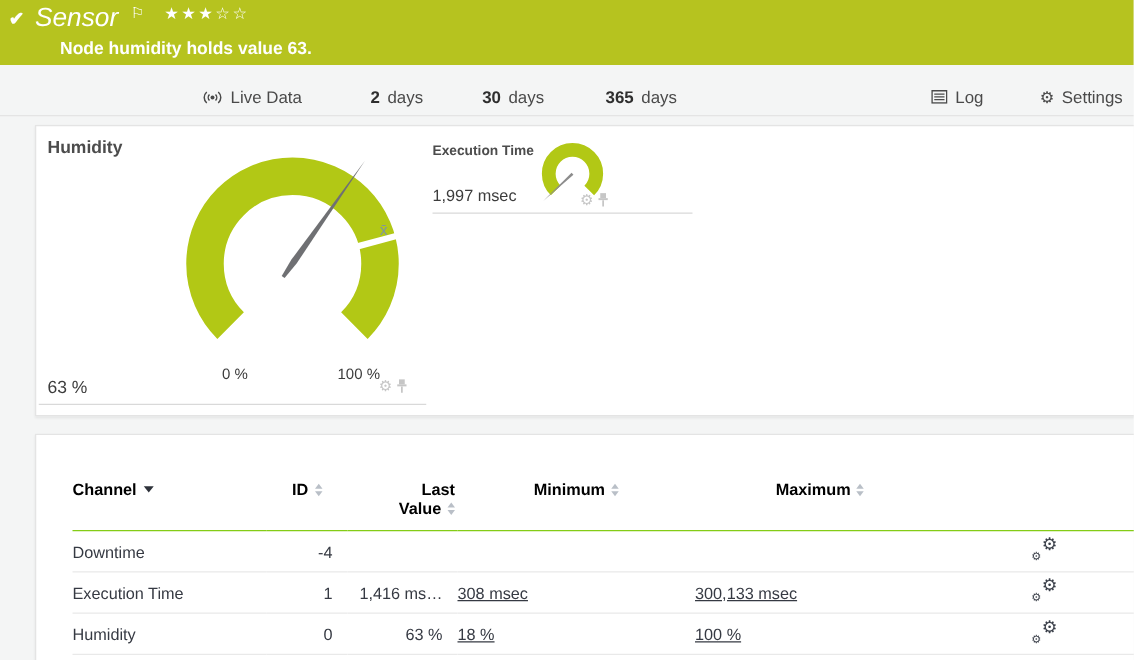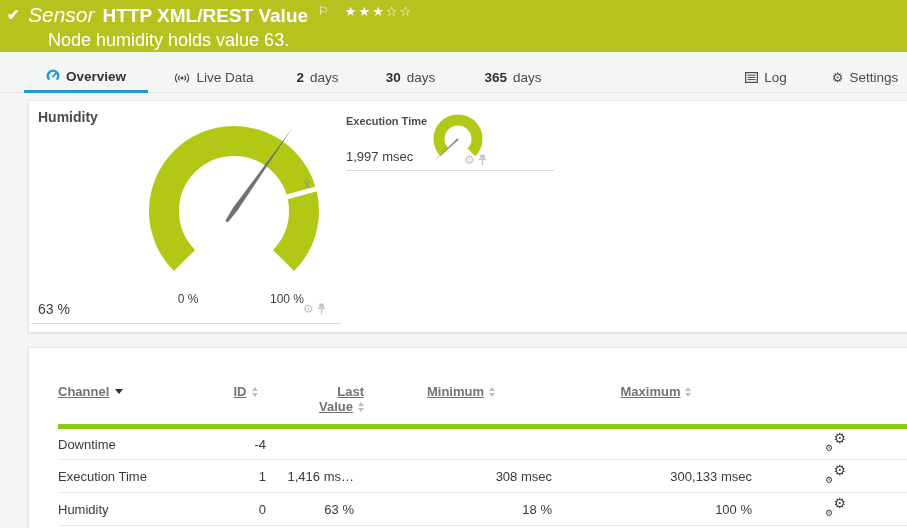--- a/index.html
+++ b/index.html
@@ -10,31 +10,31 @@
   }
 
   
   .banner { position: absolute; left: 0; top: 0; width: 907px; height: 52px; background:#b6c31f; color:#fff; }
   .banner-check { position:absolute; left:7px; top:6px; font-size:15px; font-weight:bold; }
   .banner-line1 { position:absolute; left:28px; top:3px; display:flex; align-items:baseline; gap:8px; white-space:nowrap; }
   .banner-kind { font-style: italic; font-size:21px; }
   .banner-title { font-weight:bold; font-size:19px; }
   .banner-flag { font-size:12px; position:relative; top:-7px; margin-left:2px; }
   .banner-stars { font-size:13px; letter-spacing:2px; position:relative; top:-6px; margin-left:8px; cursor:pointer; }
-  .banner-line2 { position:absolute; left:48px; top:30px; font-size:18px; font-weight:400; }
+  .banner-line2 { position:absolute; left:48px; top:30px; font-size:14px; font-weight:700; }
 
   
   .tabbar { position:absolute; left:0; top:62px; width:907px; height:31px; border-bottom:1px solid #e4e4e4; }
   .tab { position:absolute; top:0; height:31px; display:flex; align-items:center; justify-content:center; gap:6px;
          font-size:13.5px; color:#4a4a4a; cursor:pointer; white-space:nowrap; }
   .tab .num { font-weight:bold; color:#2f2f2f; }
   .tab.active { border-bottom:3px solid #1d9ad3; }
   .tab.active .tab-label { color:#333; font-weight:600; }
   .tab-overview { left:24px;  width:124px; }
-  .tab-live     { left:164px; width:100px;text-align:right; }
+  .tab-live     { left:152px; width:100px;text-align:right; }
   .tab-2d       { left:285px; width:65px;  }
   .tab-30d      { left:378px; width:65px;  }
   .tab-365d     { left:473px; width:80px;  }
   .tab-historic { left:585px; width:115px; }
   .tab-log      { left:737px; width:58px;  }
   .tab-settings { left:825px; width:80px;  }
   .tab-gear-glyph { font-size:13px; color:#4a4a4a; line-height:1; }
 
   
   .panel { position:absolute; left:28px; background:#fff; border:1px solid #e4e4e4; box-shadow:0 1px 2px rgba(0,0,0,.07); }
@@ -61,25 +61,25 @@
   .et-value { position:absolute; left:317px; top:48px; font-size:13px; color:#3c3c3c; }
   .mini-gauge-svg { position:absolute; left:397px; top:8px; }
 
   
   .chan-table { border-collapse:collapse; table-layout:fixed; width:857px; margin:30px 0 0 29px; font-size:13px; color:#363a43; }
   .chan-table col.c-channel { width:155px; }
   .chan-table col.c-id      { width:65px; }
   .chan-table col.c-last    { width:88px; }
   .chan-table col.c-min     { width:190px; }
   .chan-table col.c-max     { width:200px; }
-  .chan-table th { font-weight:bold; color:#737373; vertical-align:top; padding:6px 0 10px; border-bottom:5px solid #84cc16; cursor:pointer;text-decoration:underline; }
+  .chan-table th { font-weight:bold; color:#000000; vertical-align:top; padding:6px 0 10px; border-bottom:1px solid #84cc16; cursor:pointer; }
   .chan-table td { height:33px; border-bottom:1px solid #e9e9e9; padding:0; }
   .h-left  { text-align:left; }
   .num-cell { text-align:right; padding-right:12px !important; }
-  .min-cell, .max-cell { text-align:right; padding-right:4px !important; }
+  .min-cell, .max-cell { padding-right:4px !important;text-decoration:underline; }
   .hflex { display:flex; align-items:center; }
   .hflex.right { justify-content:center; }
   .h2line { display:flex; flex-direction:column; align-items:flex-end; padding-right:2px; }
   .h2line .l2 { display:flex; align-items:center;justify-content:center; }
   .sort { display:inline-flex; flex-direction:column; gap:2px; margin-left:5px; }
   .sort i { display:block; width:0; height:0; border-left:3.5px solid transparent; border-right:3.5px solid transparent; }
   .sort .up { border-bottom:4px solid #b9bfc7; }
   .sort .dn { border-top:4px solid #b9bfc7; }
   .sort-active { display:inline-block; width:0; height:0; margin-left:6px;
                  border-left:4.5px solid transparent; border-right:4.5px solid transparent; border-top:5px solid #2e323a; }
@@ -92,37 +92,27 @@
 </style>
 </head>
 <body>
 
 <div id="screen">
 
   <div class="banner" style="background: rgb(182, 195, 31);">
     <span class="banner-check">✔</span>
     <div class="banner-line1">
       <span class="banner-kind">Sensor</span>
-      <span class="banner-title">HTTP XML/REST Value</span>
       <span class="banner-flag">⚐</span>
       <span class="banner-stars"><span>★★★</span><span>☆☆</span></span>
     </div>
     <div class="banner-line2">Node humidity holds value 63.</div>
   </div>
 
   <div class="tabbar">
-    <div class="tab tab-overview active" style="border-bottom-color: rgb(29, 154, 211);">
-      <span>
-        <svg viewBox="0 0 14 14" width="14" height="14">
-          <path d="M3.32 10.68 A5.2 5.2 0 1 1 10.68 10.68" fill="none" stroke="#1d9ad3" stroke-width="2.5"></path>
-          <line x1="6.4" y1="8.2" x2="10.1" y2="4.1" stroke="#1d9ad3" stroke-width="1.6"></line>
-        </svg>
-      </span>
-      <span class="tab-label">Overview</span>
-    </div>
     <div class="tab tab-live">
       <span>
         <svg viewBox="0 0 16 12" width="16" height="12">
           <circle cx="8" cy="6" r="1.6" fill="#4a4a4a"></circle>
           <path d="M5.6 3.6 A3.4 3.4 0 0 0 5.6 8.4 M3.4 1.6 A5.8 5.8 0 0 0 3.4 10.4" fill="none" stroke="#4a4a4a" stroke-width="1.2"></path>
           <path d="M10.4 3.6 A3.4 3.4 0 0 1 10.4 8.4 M12.6 1.6 A5.8 5.8 0 0 1 12.6 10.4" fill="none" stroke="#4a4a4a" stroke-width="1.2"></path>
         </svg>
       </span>
       <span class="tab-label">Live Data</span>
     </div>

